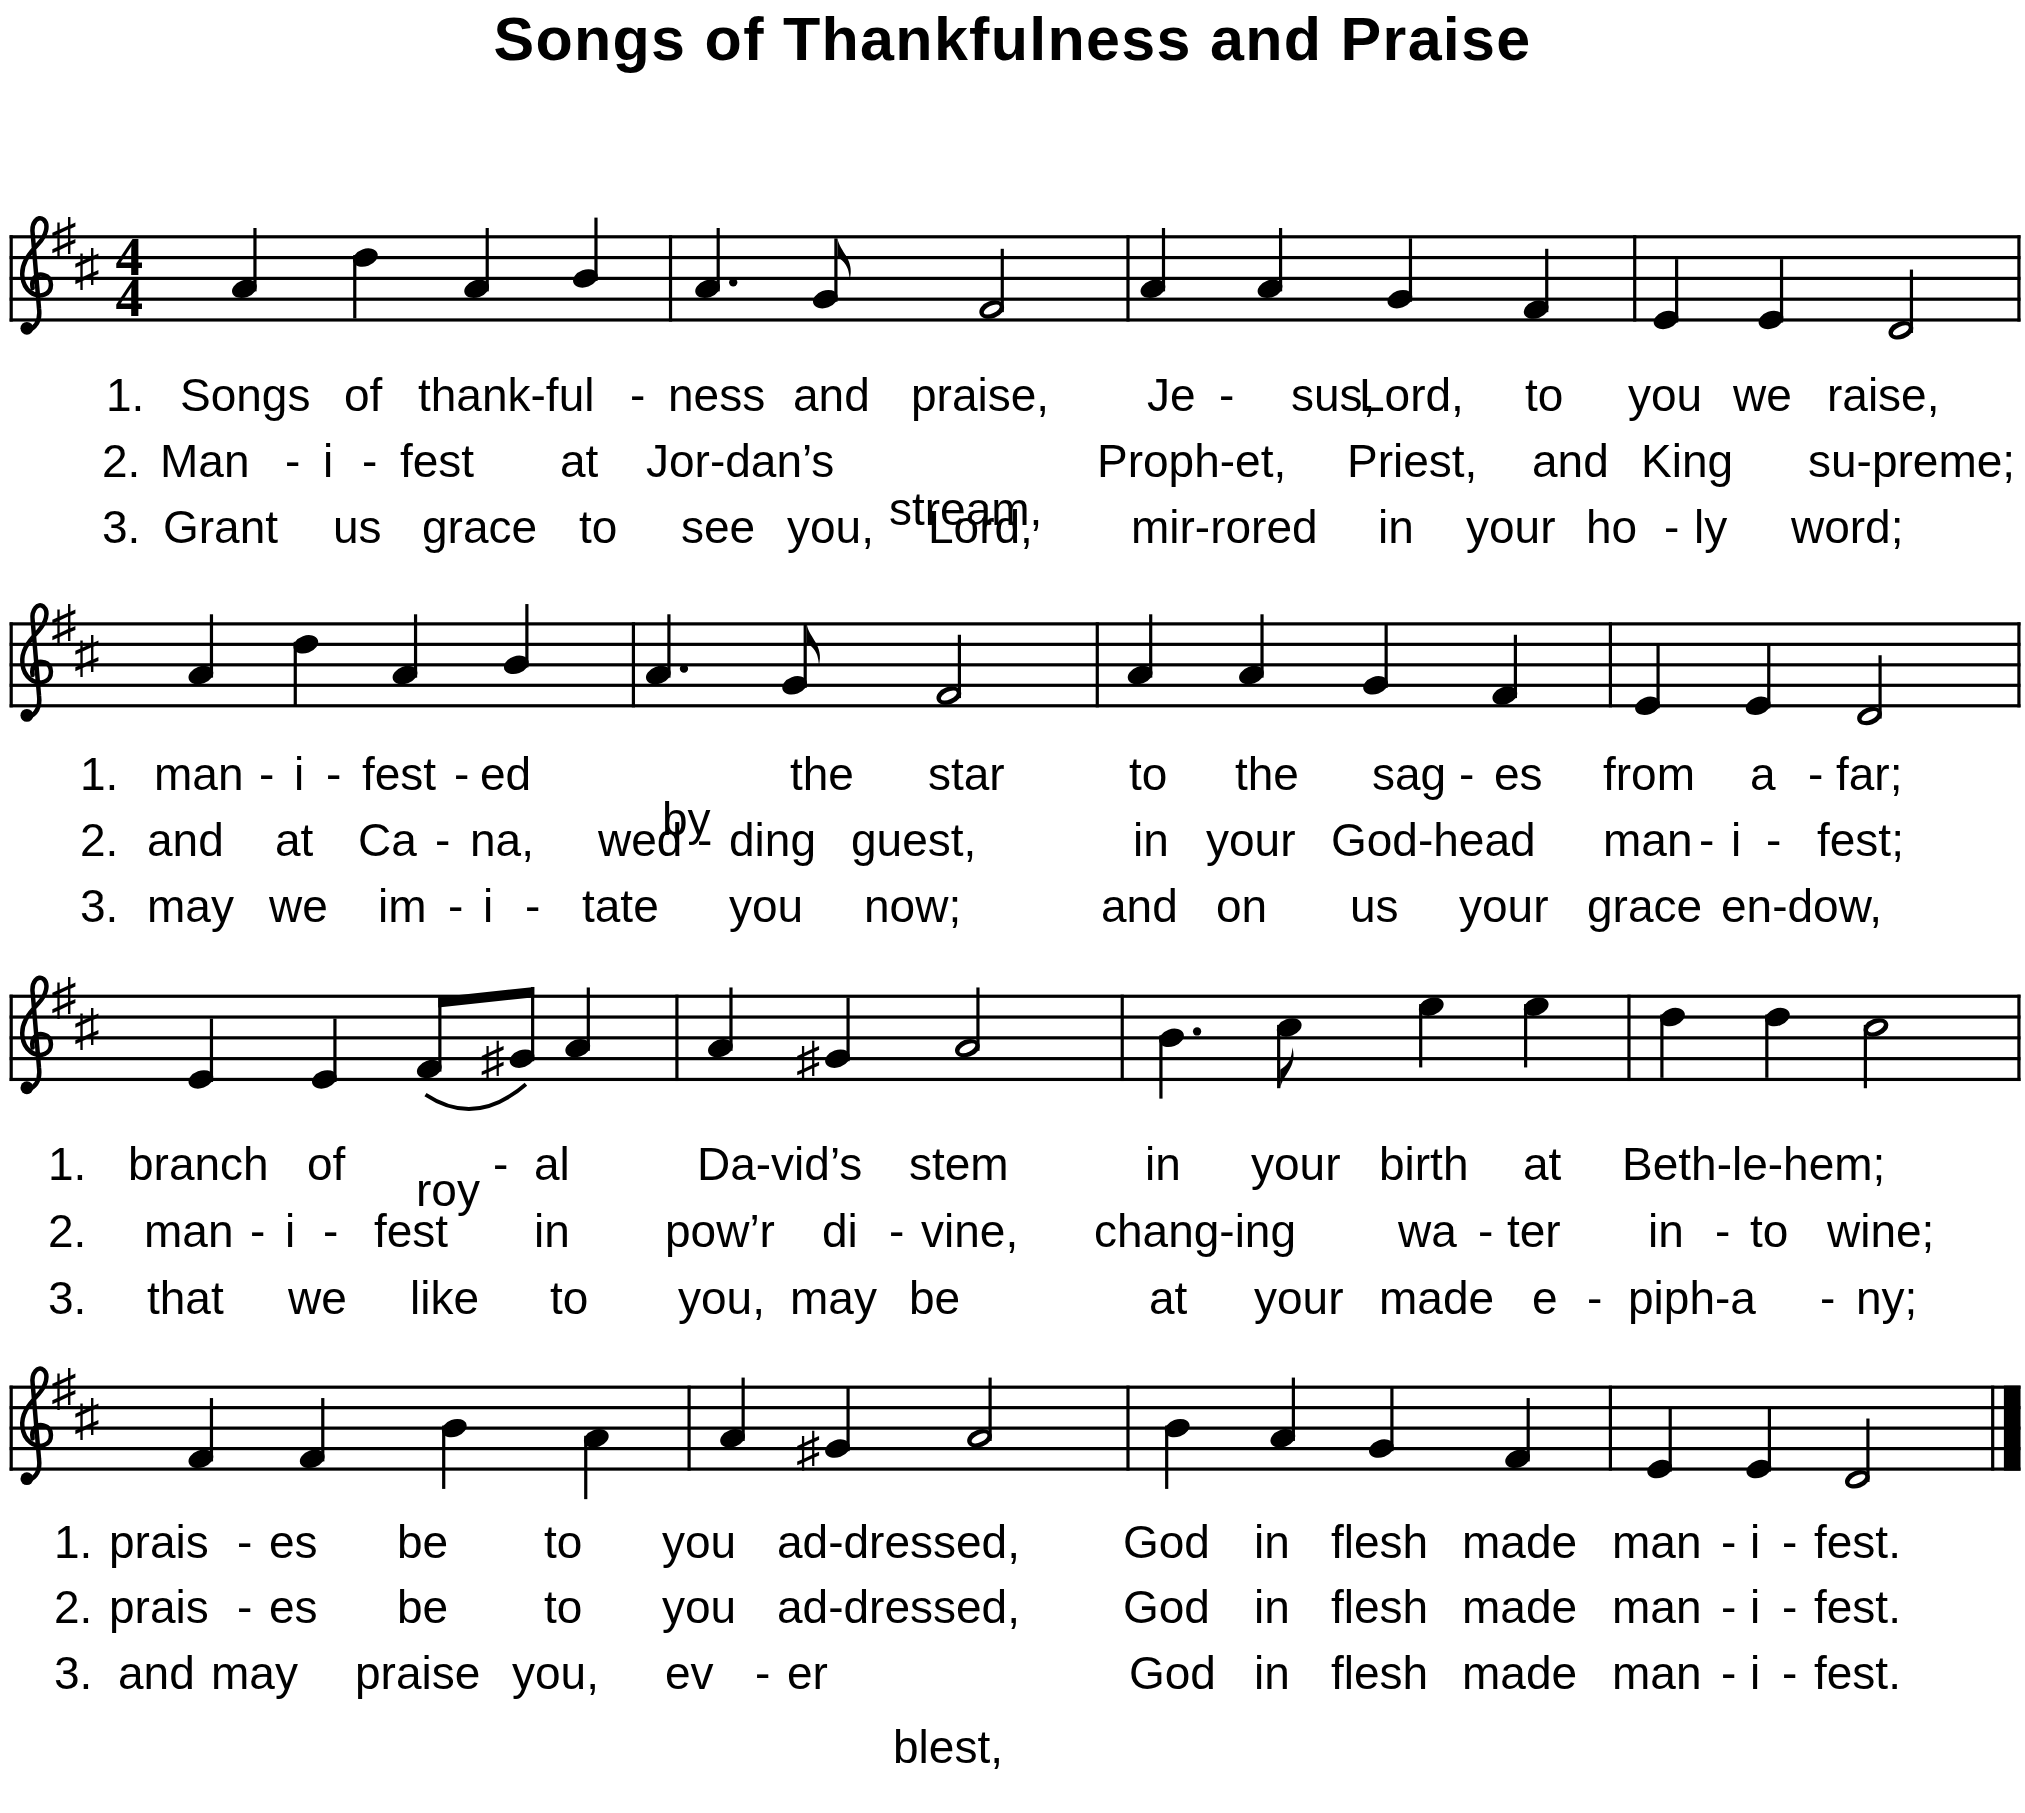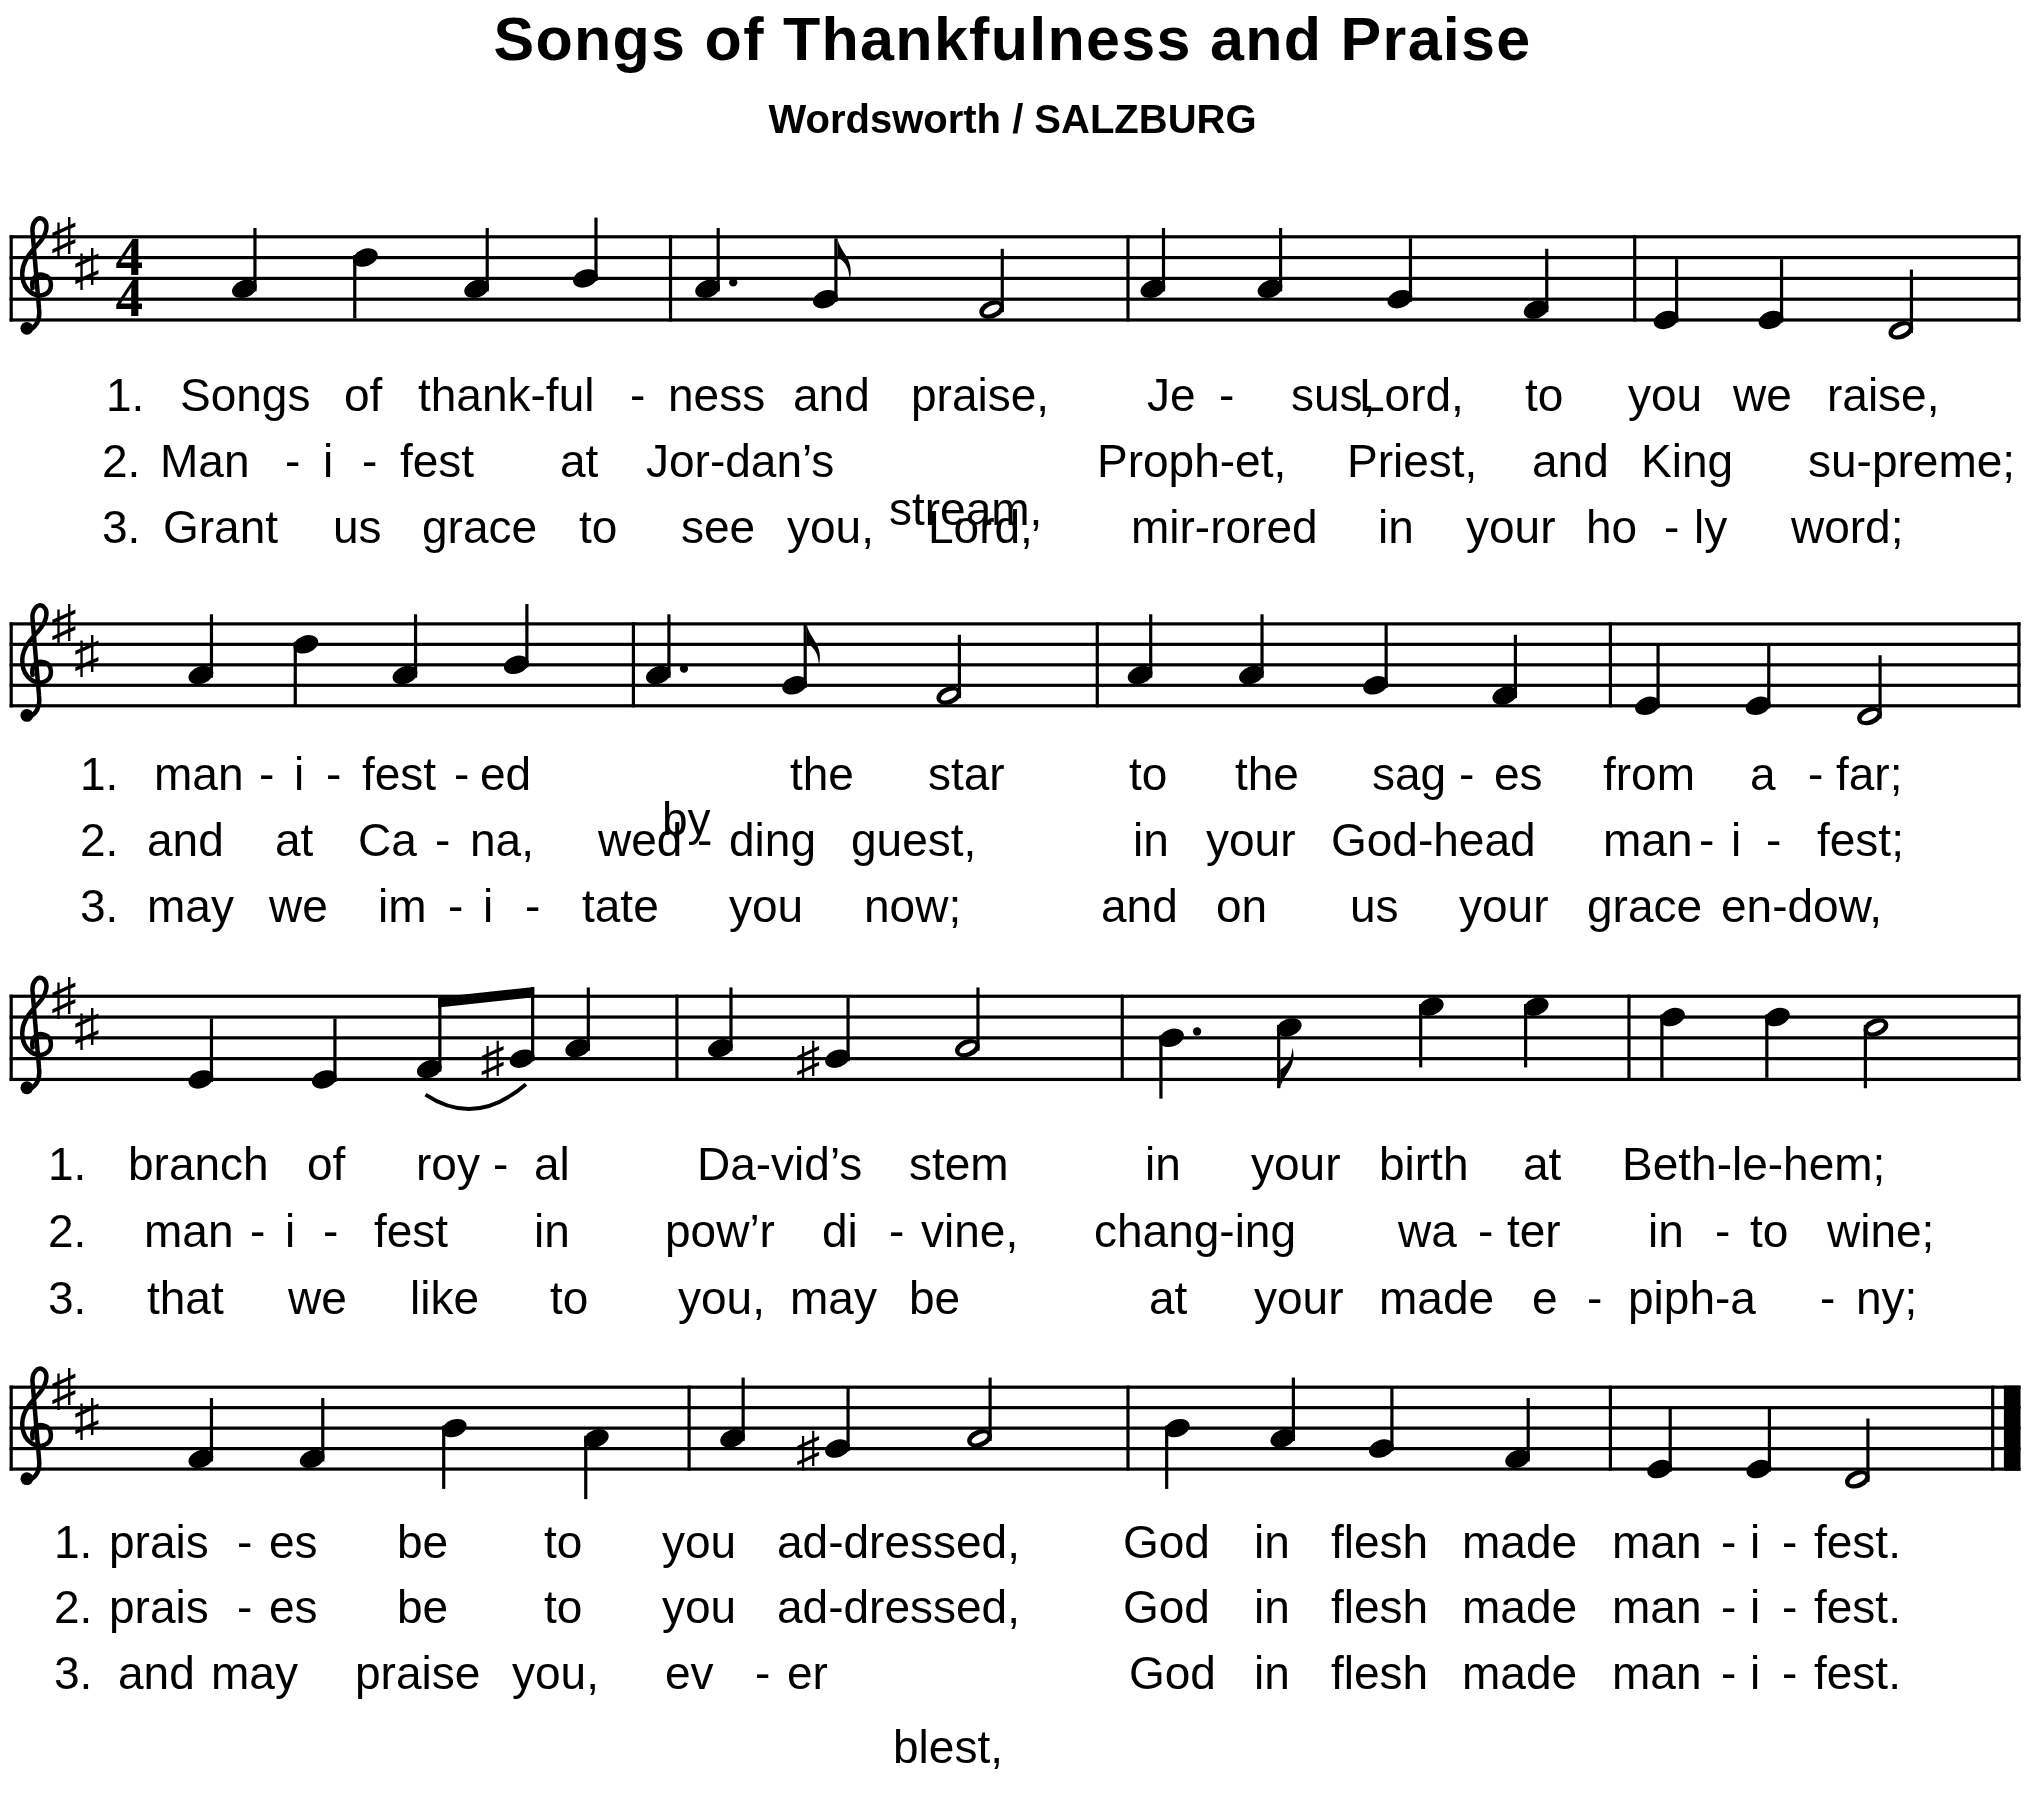--- a/index.html
+++ b/index.html
@@ -13,21 +13,20 @@
   .lyric-token{position:absolute;font-size:46px;white-space:pre;color:#000;}
   .footer{position:absolute;left:678px;top:1760px;font-size:20px;line-height:26px;white-space:pre;}
   svg text{font-family:"Liberation Sans",sans-serif;}
   text.timesig{font-family:"Liberation Serif",serif;font-weight:bold;}
 </style>
 </head>
 <body>
 
 <div id="sheet">
   <div class="title">Songs of Thankfulness and Praise</div>
-  <div class="subtitle">Wordsworth / SALZBURG</div>
   <div id="score-layer"><svg width="2025" height="1814" viewBox="0 0 3165 2835">
         <g>
           <rect x="15" y="367.5" width="3143" height="5"></rect>
           <rect x="15" y="400" width="3143" height="5"></rect>
           <rect x="15" y="432.5" width="3143" height="5"></rect>
           <rect x="15" y="465" width="3143" height="5"></rect>
           <rect x="15" y="497.5" width="3143" height="5"></rect>
           <rect x="15" y="367.5" width="5" height="135"></rect>
           <rect x="1045.5" y="367.5" width="5" height="135"></rect>
           <rect x="1760.5" y="367.5" width="5" height="135"></rect>
@@ -441,21 +440,21 @@
       <span class="lyric-token" style="left: 864px; top: 879px;">now;</span>
       <span class="lyric-token" style="left: 1101px; top: 879px;">and</span>
       <span class="lyric-token" style="left: 1216px; top: 879px;">on</span>
       <span class="lyric-token" style="left: 1350px; top: 879px;">us</span>
       <span class="lyric-token" style="left: 1459px; top: 879px;">your</span>
       <span class="lyric-token" style="left: 1587px; top: 879px;">grace</span>
       <span class="lyric-token" style="left: 1721px; top: 879px;">en-dow,</span>
       <span class="lyric-token" style="left: 48px; top: 1137px;">1.</span>
       <span class="lyric-token" style="left: 128px; top: 1137px;">branch</span>
       <span class="lyric-token" style="left: 307px; top: 1137px;">of</span>
-      <span class="lyric-token" style="left: 416px; top: 1137px; text-align: right;">roy</span>
+      <span class="lyric-token" style="left: 416px; top: 1163px; text-align: right;">roy</span>
       <span class="lyric-token" style="left: 493px; top: 1137px;">-</span>
       <span class="lyric-token" style="left: 534px; top: 1137px;">al</span>
       <span class="lyric-token" style="left: 697px; top: 1137px;">Da-vid’s</span>
       <span class="lyric-token" style="left: 909px; top: 1137px;">stem</span>
       <span class="lyric-token" style="left: 1145px; top: 1137px;">in</span>
       <span class="lyric-token" style="left: 1251px; top: 1137px;">your</span>
       <span class="lyric-token" style="left: 1379px; top: 1137px;">birth</span>
       <span class="lyric-token" style="left: 1523px; top: 1137px;">at</span>
       <span class="lyric-token" style="left: 1622px; top: 1137px;">Beth-le-hem;</span>
       <span class="lyric-token" style="left: 48px; top: 1204px;">2.</span>

